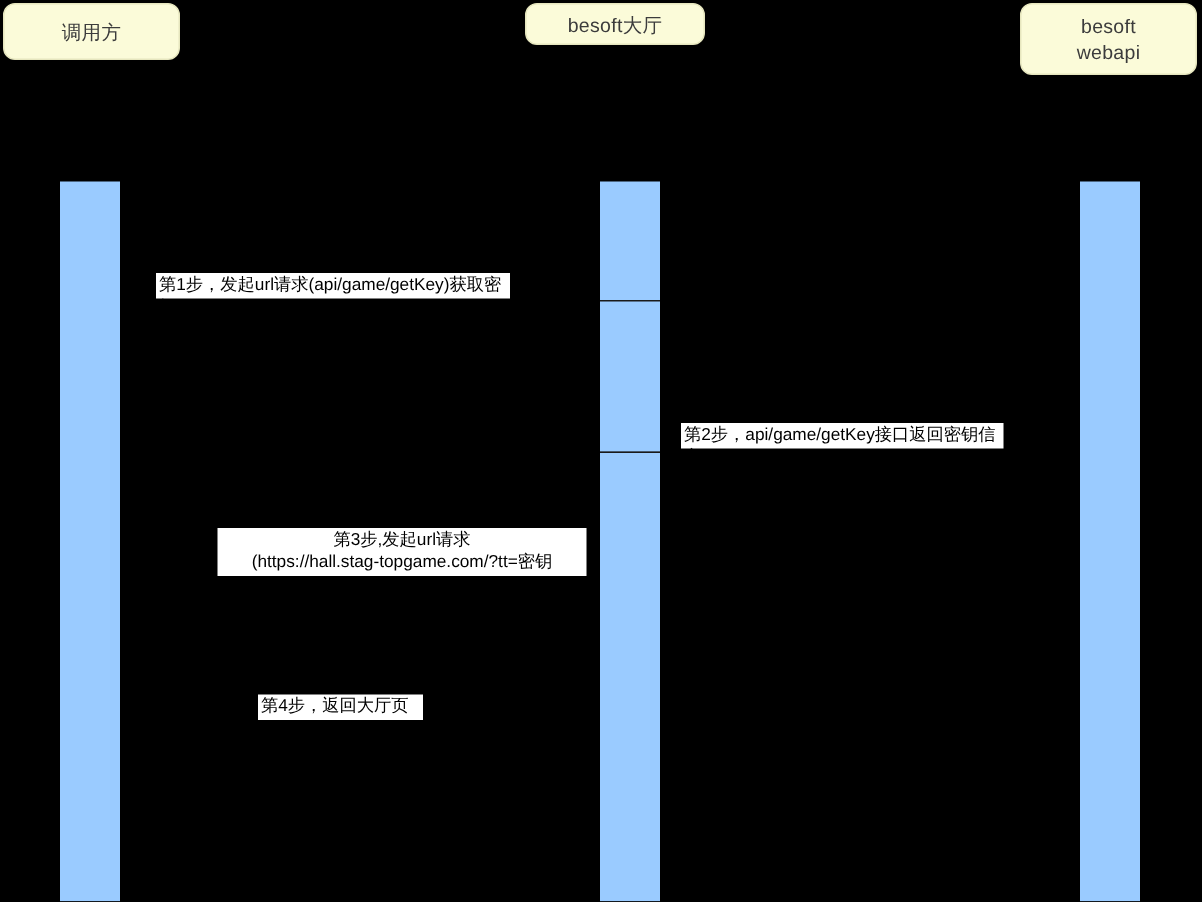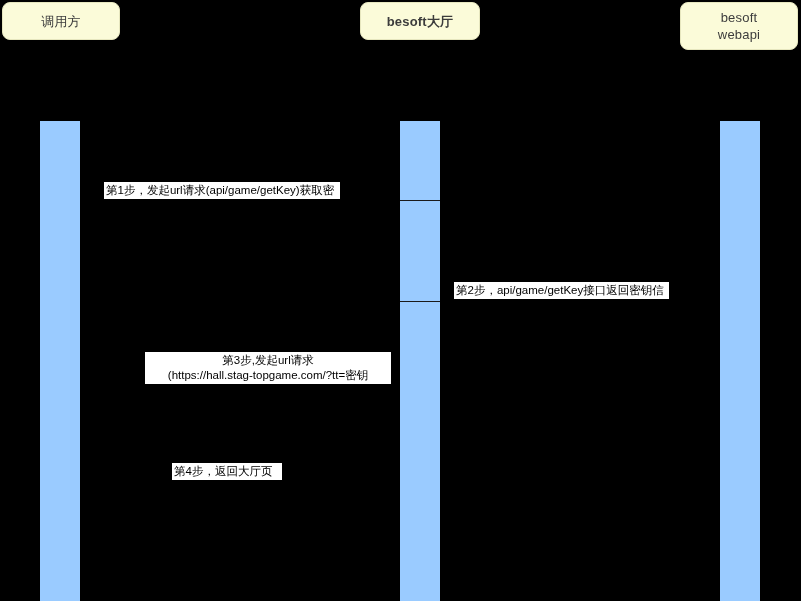--- a/index.html
+++ b/index.html
@@ -78,21 +78,21 @@
     <div class="activation-seg" style="left:0; top:79px; width:40px; height:101px;"></div>
     <div class="activation-seg" style="left:0; top:180px; width:40px; height:300px;"></div>
   </div>
 
   <div class="activation" style="left:720px; top:121px; width:40px; height:480px;"></div>
 
   <div class="participant-box" style="left:2px; top:2px; width:118px; height:38px;">
     <span>调用方</span>
   </div>
 
-  <div class="participant-box" style="left:360px; top:2px; width:120px; height:38px;font-weight:bold;">
+  <div class="participant-box" style="left:350px; top:2px; width:120px; height:28px;">
     <span>besoft大厅</span>
   </div>
 
   <div class="participant-box" style="left:680px; top:2px; width:118px; height:48px;">
     <span>besoft
 webapi</span>
   </div>
 
   <div class="msg-label left-align" style="left:104px; top:182px; width:236px; height:17px;">第1步，发起url请求(api/game/getKey)获取密钥</div>
 

